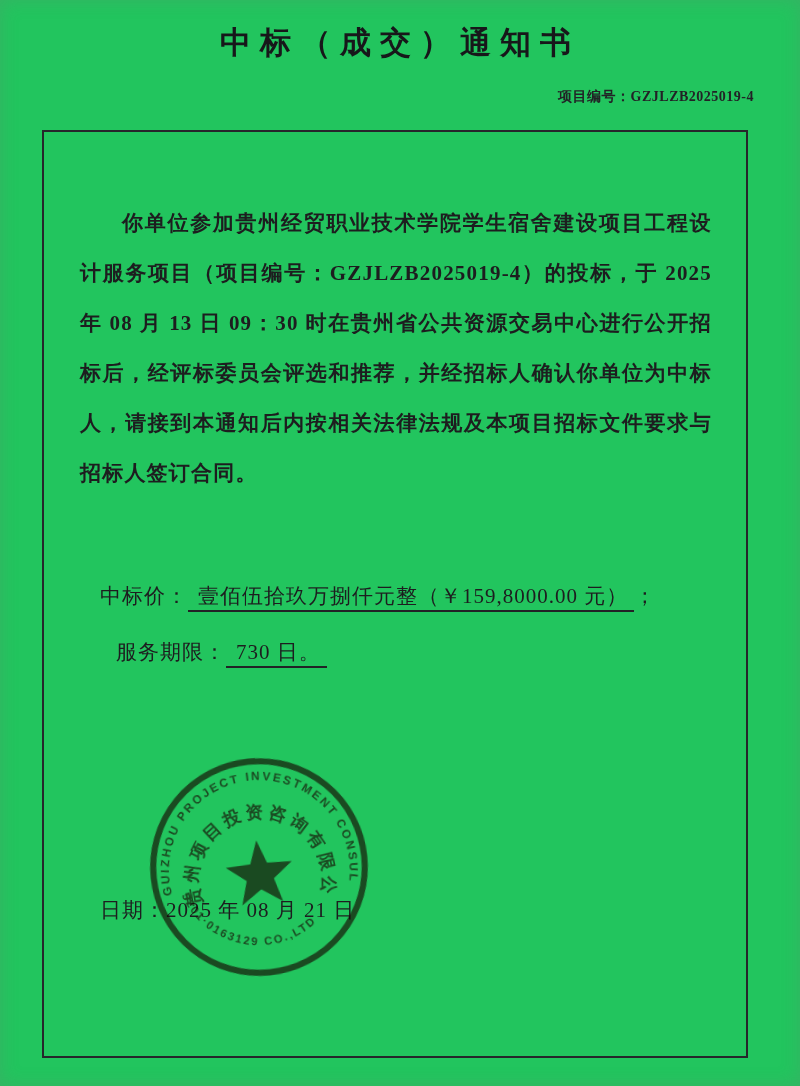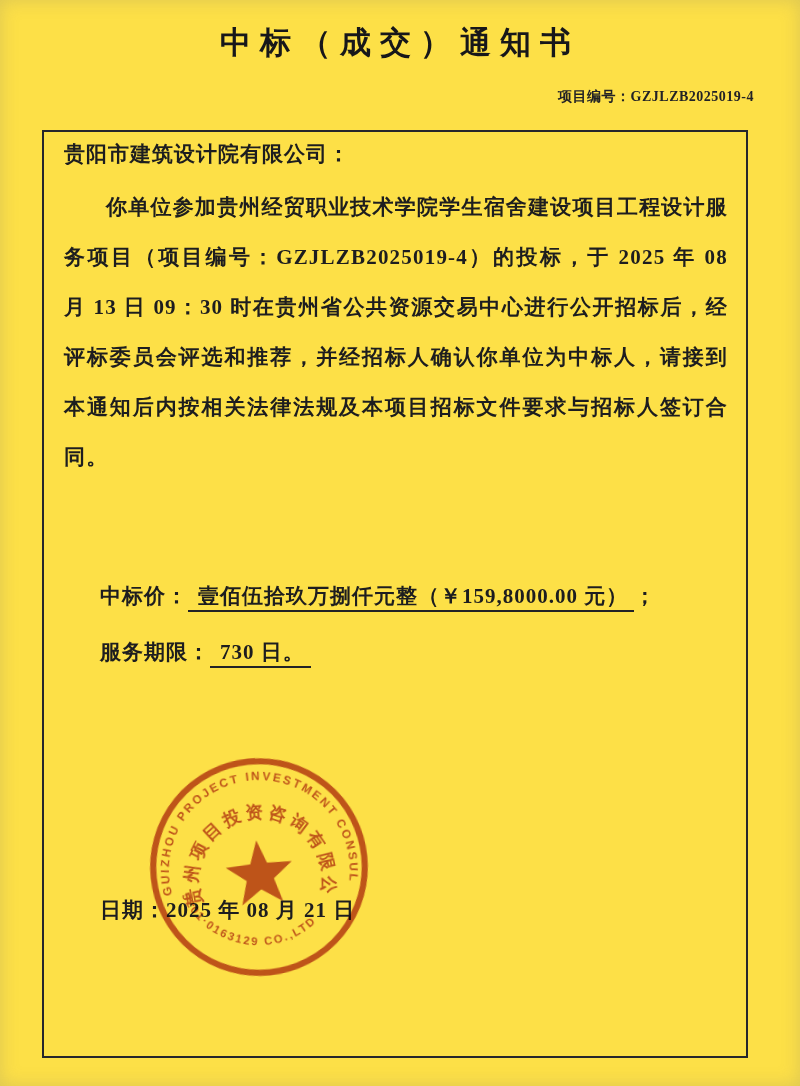--- a/index.html
+++ b/index.html
@@ -6,21 +6,21 @@
   body {
     width: 800px; height: 1086px;
     background: #eceae7;
     font-family: "Liberation Serif", "DejaVu Serif", serif;
     color: #1d1d1f;
     overflow: hidden;
   }
   .page {
     position: relative;
     width: 800px; height: 1086px;
-    background: #fde047;
+    background: #22c55e;
     box-shadow: inset 0 0 18px rgba(120,120,120,.25);
   }
   .doc-title {
     position: absolute;
     top: 22px; left: 0; width: 100%;
     text-align: center;
     font-size: 31px;
     font-weight: 700;
     letter-spacing: 9px;
     color: #17171a;
@@ -43,38 +43,38 @@
   .addressee {
     position: absolute;
     top: 8px; left: 20px; right: 20px;
     font-size: 21px;
     font-weight: 700;
     letter-spacing: 1px;
   }
   .body-paragraph {
     position: absolute;
     top: 50px; left: 20px; right: 18px;
-    margin: 0;
+    margin: 16px;
     font-size: 21px;
     font-weight: 600;
     line-height: 50px;
     letter-spacing: 1.2px;
     text-align: justify;
     text-indent: 2em;
   }
   .field-line {
     position: absolute;
     left: 56px; right: 20px;
     font-size: 21px;
-    font-weight: 700;
+    font-weight: 400;
     letter-spacing: 1px;
     white-space: nowrap;
   }
   .line-price   { top: 450px; }
-  .line-service { top: 506px; }
+  .line-service { top: 506px; margin-left: 16px; }
   .line-agency  { top: 680px; }
   .line-date    { top: 764px; }
   .underlined {
     border-bottom: 2.5px solid #222226;
     padding: 0 6px 2px 10px;
   }
   .official-stamp {
     position: absolute;
     left: 146px; top: 754px;
     width: 226px; height: 226px;
@@ -91,21 +91,20 @@
 <div class="page">
 
   <div class="doc-title">中标（成交）通知书</div>
 
   <div class="project-number-line">
     <span>项目编号：</span><span>GZJLZB2025019-4</span>
   </div>
 
   <div class="notice-box">
 
-    <div class="addressee">贵阳市建筑设计院有限公司：</div>
 
     <p class="body-paragraph">你单位参加贵州经贸职业技术学院学生宿舍建设项目工程设计服务项目（项目编号：GZJLZB2025019-4）的投标，于 2025 年 08 月 13 日 09：30 时在贵州省公共资源交易中心进行公开招标后，经评标委员会评选和推荐，并经招标人确认你单位为中标人，请接到本通知后内按相关法律法规及本项目招标文件要求与招标人签订合同。</p>
 
     <div class="field-line line-price">
       <span>中标价：</span><span class="underlined">壹佰伍拾玖万捌仟元整（￥159,8000.00 元）</span><span>；</span>
     </div>
 
     <div class="field-line line-service">
       <span>服务期限：</span><span class="underlined">730 日。</span>
     </div>

